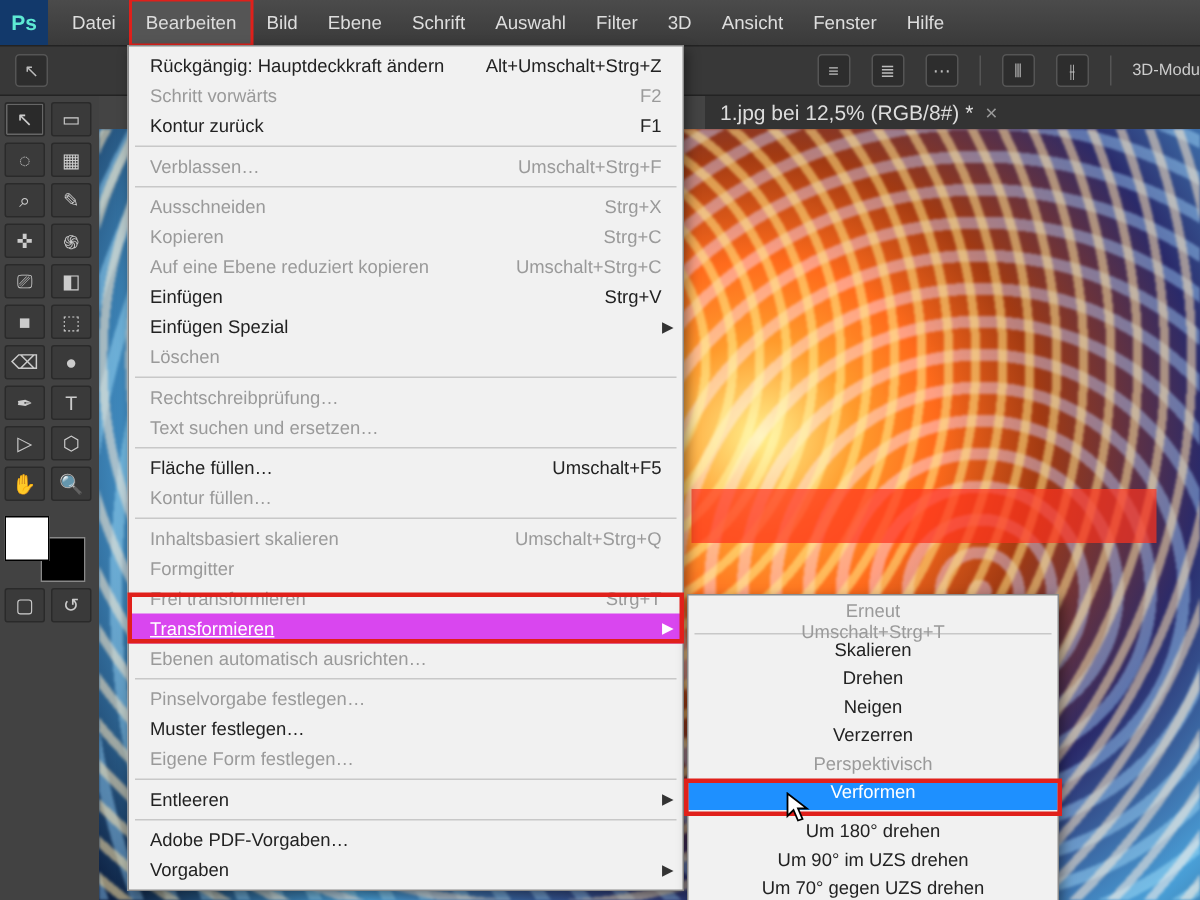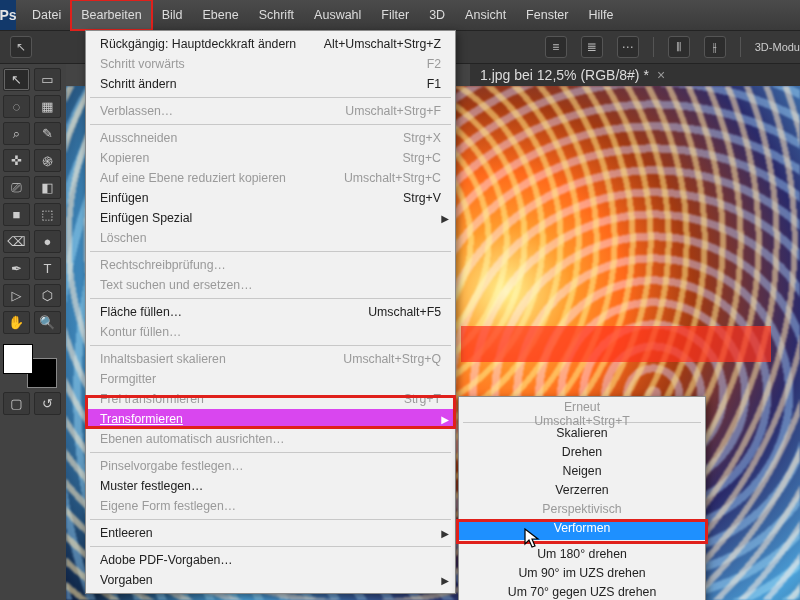--- a/index.html
+++ b/index.html
@@ -1,20 +1,20 @@
 <!DOCTYPE html>
 <html><head>
 <meta charset="utf-8">
 <style>
   * { margin: 0; padding: 0; box-sizing: border-box; font-family: "Segoe UI", Tahoma, sans-serif; }
   body { background: #444; width: 800px; height: 600px; overflow: hidden; position: relative; }
 
   
   .menubar { height: 30px; background: linear-gradient(#4b4b4b,#3a3a3a); display: flex; align-items: center; font-size: 12.5px; color: #ddd; }
-  .menubar .ps-logo { width: 16px; height: 30px; background:#12396b; color:#e5e5e5; font-weight:bold; display:flex;align-items:center;justify-content:center; font-size:14px; margin-right:6px; }
+  .menubar .ps-logo { width: 32px; height: 30px; background:#12396b; color:#5eead4; font-weight:bold; display:flex;align-items:center;justify-content:center; font-size:14px; margin-right:6px; }
   .menubar .menu { padding: 0 10px; height:30px; display:flex; align-items:center; cursor:default; }
   .menubar .menu.highlight { outline:2px solid #e0201b; outline-offset:-1px; background:#555;text-align:right; }
 
   
   .optionsbar { height: 34px; background: #383838; border-top:1px solid #232323; border-bottom:1px solid #232323; display:flex; align-items:center; padding-left:10px; gap:14px; color:#ccc; font-size:11px;}
   .opt-icon { width:22px;height:22px;background:#2d2d2d;border:1px solid #555; border-radius:3px; display:flex;align-items:center;justify-content:center; color:#bbb; font-size:12px;}
 
   
   .doctabs { position:absolute; top:64px; left:470px; right:0; height:22px; background:#333; color:#ddd; font-size:14px; display:flex; align-items:center; padding:0 10px;}
   .doctabs .close { margin-left:8px; color:#999;}
@@ -129,21 +129,21 @@
 <div class="dropdown" id="dropdown">
     <div class="row">
       <span>Rückgängig: Hauptdeckkraft ändern</span>
       <span>Alt+Umschalt+Strg+Z</span>
     </div>
     <div class="row disabled">
       <span>Schritt vorwärts</span>
       <span>F2</span>
     </div>
     <div class="row">
-      <span>Schritt ändern</span>
+      <span>Kontur zurück</span>
       <span>F1</span>
     </div>
     <hr>
     <div class="row disabled">
       <span>Verblassen…</span>
       <span>Umschalt+Strg+F</span>
     </div>
     <hr>
     <div class="row disabled">
       <span>Ausschneiden</span>

